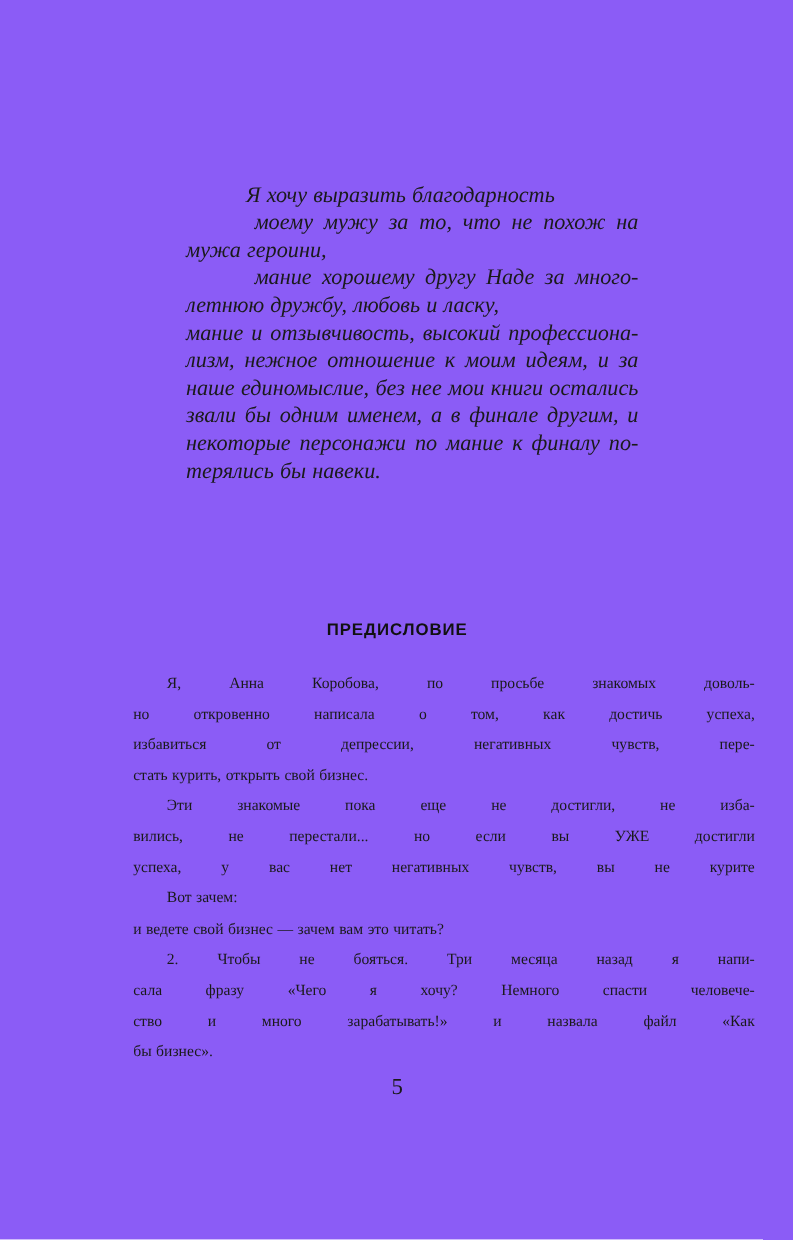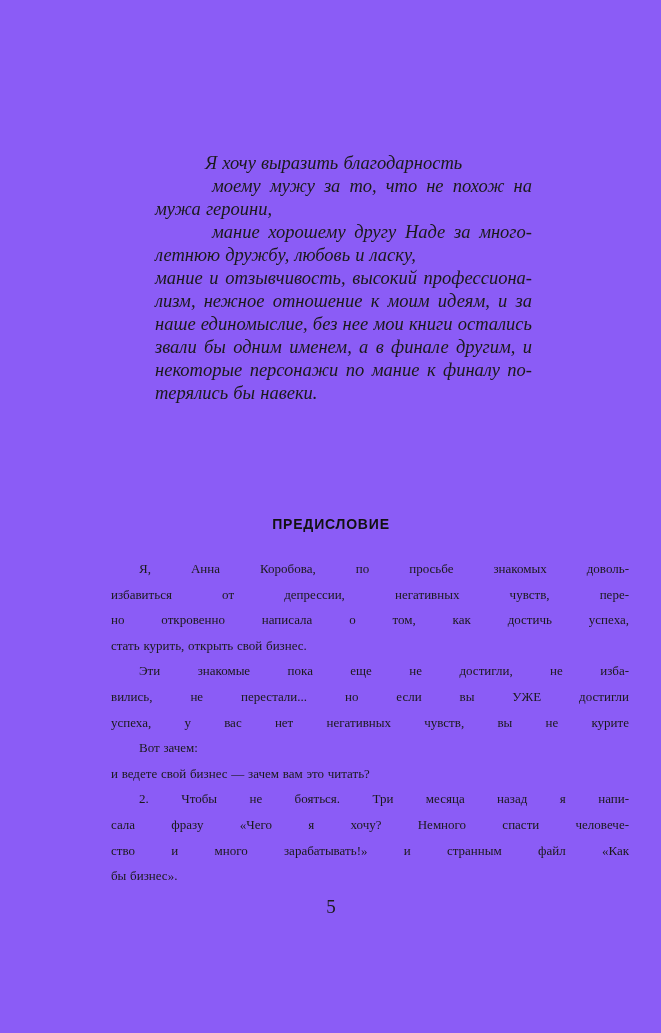--- a/index.html
+++ b/index.html
@@ -92,29 +92,29 @@
     <div class="line">наше единомыслие, без нее мои книги остались</div>
     <div class="line">звали бы одним именем, а в финале другим, и</div>
     <div class="line">некоторые персонажи по мание к финалу по-</div>
     <div class="line last">терялись бы навеки.</div>
   </div>
 
   <div class="section-heading">ПРЕДИСЛОВИЕ</div>
 
   <div class="body-text">
     <div class="line ind">Я, Анна Коробова, по просьбе знакомых доволь-</div>
+    <div class="line">но откровенно написала о том, как достичь успеха,</div>
     <div class="line">избавиться от депрессии, негативных чувств, пере-</div>
-    <div class="line">но откровенно написала о том, как достичь успеха,</div>
     <div class="line last">стать курить, открыть свой бизнес.</div>
     <div class="line ind">Эти знакомые пока еще не достигли, не изба-</div>
     <div class="line">вились, не перестали... но если вы УЖЕ достигли</div>
     <div class="line">успеха, у вас нет негативных чувств, вы не курите</div>
     <div class="line last ind">Вот зачем:</div>
     <div class="line last">и ведете свой бизнес — зачем вам это читать?</div>
     <div class="line ind">2. Чтобы не бояться. Три месяца назад я напи-</div>
     <div class="line">сала фразу «Чего я хочу? Немного спасти человече-</div>
-    <div class="line">ство и много зарабатывать!» и странным файл «Как</div>
+    <div class="line">ство и много зарабатывать!» и назвала файл «Как</div>
     <div class="line last">бы бизнес».</div>
   </div>
 
   <div class="page-number">5</div>
 
 </div>
 
 </body></html>

